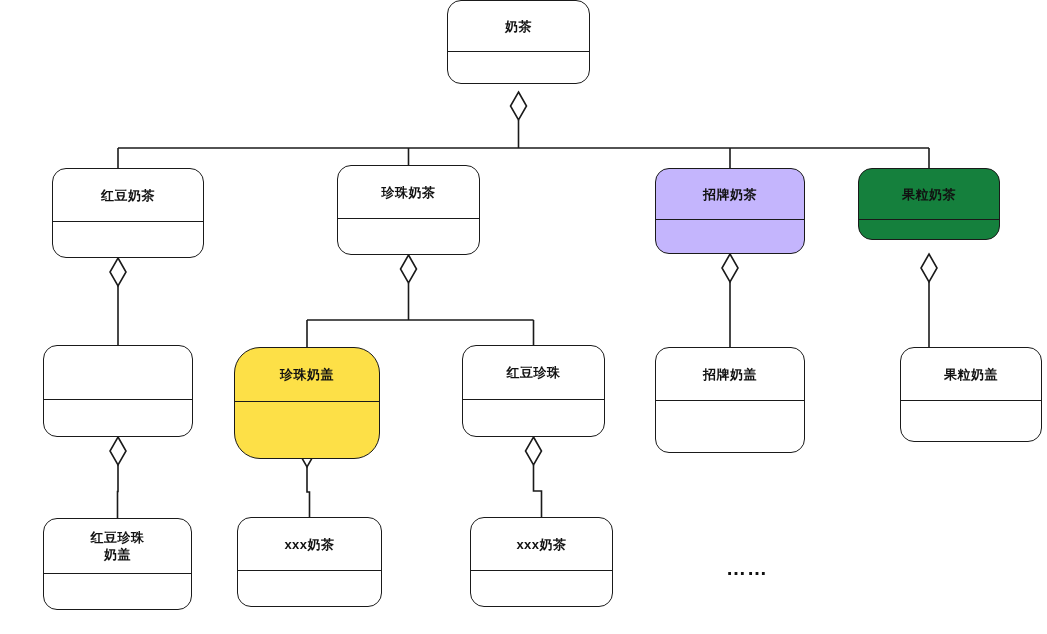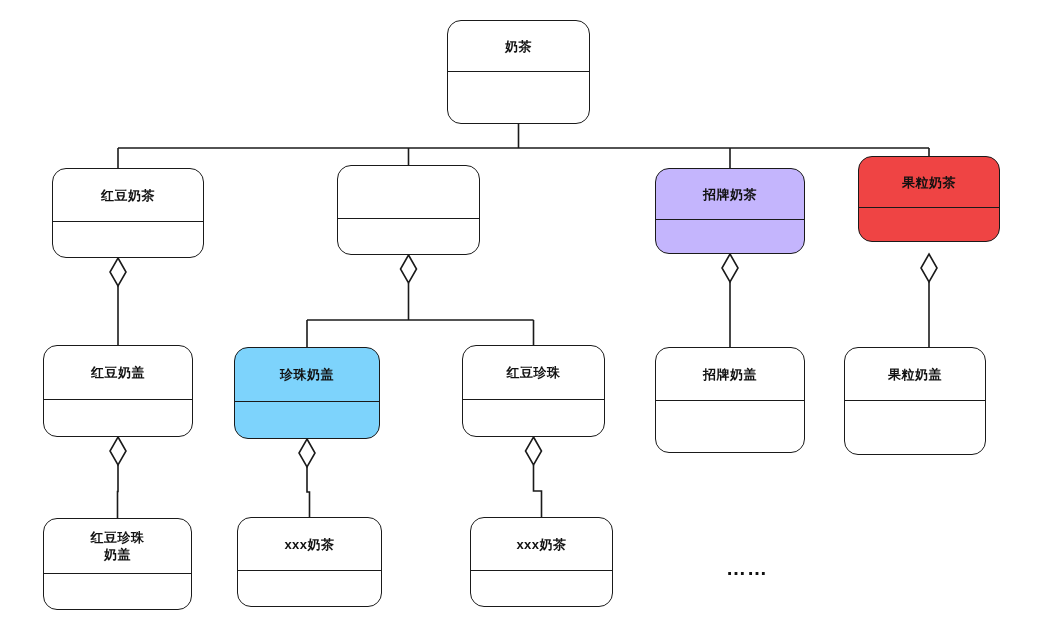--- a/index.html
+++ b/index.html
@@ -104,65 +104,65 @@
       <path d="M 929 282 L 929 314.5 L 929 314.5 L 929 347" stroke="#1a1a1a" fill="none" stroke-width="1.6" stroke-linejoin="miter"></path>
       <polygon points="118,437 126,451 118,465 110,451" fill="#ffffff" stroke="#1a1a1a" stroke-width="1.6" stroke-linejoin="miter"></polygon>
       <path d="M 118 465 L 118 491.5 L 117.5 491.5 L 117.5 518" stroke="#1a1a1a" fill="none" stroke-width="1.6" stroke-linejoin="miter"></path>
       <polygon points="307,439 315,453 307,467 299,453" fill="#ffffff" stroke="#1a1a1a" stroke-width="1.6" stroke-linejoin="miter"></polygon>
       <path d="M 307 467 L 307 492 L 309.5 492 L 309.5 517" stroke="#1a1a1a" fill="none" stroke-width="1.6" stroke-linejoin="miter"></path>
       <polygon points="533.5,437 541.5,451 533.5,465 525.5,451" fill="#ffffff" stroke="#1a1a1a" stroke-width="1.6" stroke-linejoin="miter"></polygon>
       <path d="M 533.5 465 L 533.5 491 L 541.5 491 L 541.5 517" stroke="#1a1a1a" fill="none" stroke-width="1.6" stroke-linejoin="miter"></path>
     </svg>
 
   <div id="nodes">
-      <div class="node" style="left: 447px; top: 20px; width: 143px; height: 104px; border-color: rgb(26, 26, 26); background: rgb(255, 255, 255);">
+      <div class="node" style="left: 447px; top: 0; width: 143px; height: 84px; border-color: rgb(26, 26, 26); background: rgb(255, 255, 255);">
         <div class="title" style="height: 50px;">奶茶</div>
         <div class="divider" style="top: 50px; border-top-color: rgb(26, 26, 26);"></div>
         <div class="body" style="height: 34px;"></div>
       </div>
       <div class="node" style="left: 52px; top: 168px; width: 152px; height: 90px; border-color: rgb(26, 26, 26); background: rgb(255, 255, 255);">
         <div class="title" style="height: 52px;">红豆奶茶</div>
         <div class="divider" style="top: 52px; border-top-color: rgb(26, 26, 26);"></div>
         <div class="body" style="height: 38px;"></div>
       </div>
       <div class="node" style="left: 337px; top: 165px; width: 143px; height: 90px; border-color: rgb(26, 26, 26); background: rgb(255, 255, 255);">
+        <div class="title" style="height: 52px;">珍珠奶茶</div>
         <div class="divider" style="top: 52px; border-top-color: rgb(26, 26, 26);"></div>
         <div class="body" style="height: 38px;"></div>
       </div>
       <div class="node" style="left: 655px; top: 168px; width: 150px; height: 86px; border-color: rgb(26, 26, 26); background: #c4b5fd;">
         <div class="title" style="height: 50px;">招牌奶茶</div>
         <div class="divider" style="top: 50px; border-top-color: rgb(26, 26, 26);"></div>
         <div class="body" style="height: 36px;"></div>
       </div>
-      <div class="node" style="left: 858px; top: 156px; width: 142px; height: 86px; border-color: rgb(26, 26, 26); background: #ef4444;">
+      <div class="node" style="left: 858px; top: 168px; width: 142px; height: 72px; border-color: rgb(26, 26, 26); background: #15803d;">
         <div class="title" style="height: 50px;">果粒奶茶</div>
         <div class="divider" style="top: 50px; border-top-color: rgb(26, 26, 26);"></div>
         <div class="body" style="height: 36px;"></div>
       </div>
       <div class="node" style="left: 43px; top: 345px; width: 150px; height: 92px; border-color: rgb(26, 26, 26); background: rgb(255, 255, 255);">
-        <div class="title" style="height: 53px;">红豆奶盖</div>
         <div class="divider" style="top: 53px; border-top-color: rgb(26, 26, 26);"></div>
         <div class="body" style="height: 39px;"></div>
       </div>
-      <div class="node" style="left: 234px; top: 347px; width: 146px; height: 92px; border-color: rgb(26, 26, 26); background: #7dd3fc;">
+      <div class="node" style="left: 234px; top: 347px; width: 146px; height: 112px; border-color: rgb(26, 26, 26); background: #fde047; border-radius: 26px;">
         <div class="title" style="height: 53px;">珍珠奶盖</div>
         <div class="divider" style="top: 53px; border-top-color: rgb(26, 26, 26);"></div>
         <div class="body" style="height: 39px;"></div>
       </div>
       <div class="node" style="left: 462px; top: 345px; width: 143px; height: 92px; border-color: rgb(26, 26, 26); background: rgb(255, 255, 255);">
         <div class="title" style="height: 53px;">红豆珍珠</div>
         <div class="divider" style="top: 53px; border-top-color: rgb(26, 26, 26);"></div>
         <div class="body" style="height: 39px;"></div>
       </div>
       <div class="node" style="left: 655px; top: 347px; width: 150px; height: 106px; border-color: rgb(26, 26, 26); background: rgb(255, 255, 255);">
         <div class="title" style="height: 52px;">招牌奶盖</div>
         <div class="divider" style="top: 52px; border-top-color: rgb(26, 26, 26);"></div>
         <div class="body" style="height: 38px;"></div>
       </div>
-      <div class="node" style="left: 844px; top: 347px; width: 142px; height: 108px; border-color: rgb(26, 26, 26); background: rgb(255, 255, 255);">
+      <div class="node" style="left: 900px; top: 347px; width: 142px; height: 95px; border-color: rgb(26, 26, 26); background: rgb(255, 255, 255);">
         <div class="title" style="height: 52px;">果粒奶盖</div>
         <div class="divider" style="top: 52px; border-top-color: rgb(26, 26, 26);"></div>
         <div class="body" style="height: 38px;"></div>
       </div>
       <div class="node" style="left: 43px; top: 518px; width: 149px; height: 92px; border-color: rgb(26, 26, 26); background: rgb(255, 255, 255);">
         <div class="title" style="height: 54px;">红豆珍珠
 奶盖</div>
         <div class="divider" style="top: 54px; border-top-color: rgb(26, 26, 26);"></div>
         <div class="body" style="height: 38px;"></div>
       </div>

